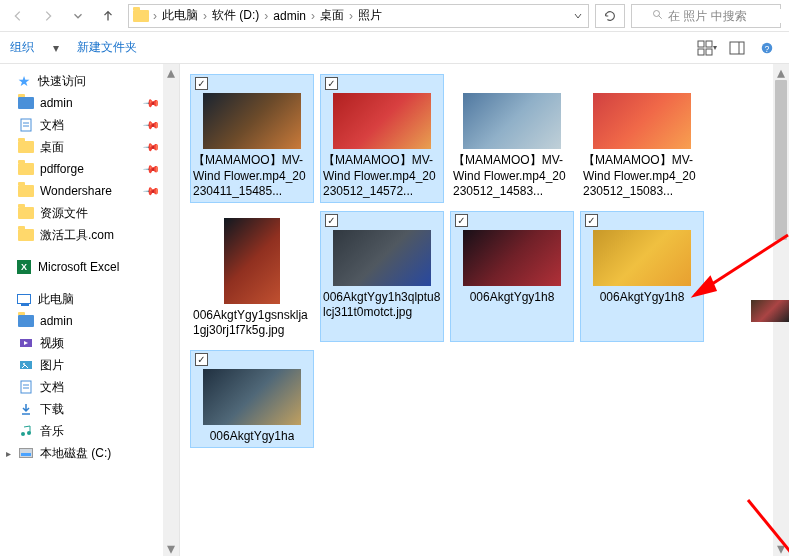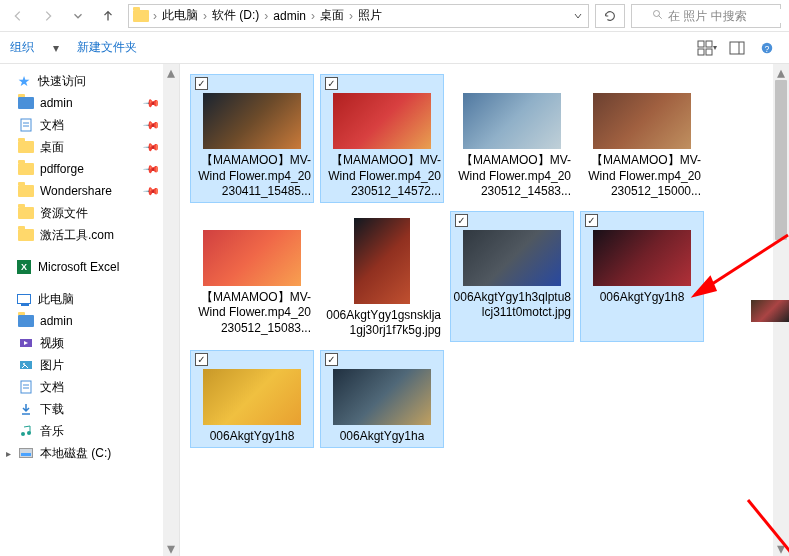--- a/index.html
+++ b/index.html
@@ -44,21 +44,21 @@
 .side-gap { height:10px; }
 
 .content { flex:1; position:relative; overflow:hidden; }
 .content-inner { padding:10px; display:flex; flex-wrap:wrap; gap:8px 6px; align-content:flex-start; }
 .thumb { width:124px; display:flex; flex-direction:column; align-items:center; border:1px solid transparent; padding:2px; position:relative; }
 .thumb.sel { background:#cce8ff; border:1px solid #99d1ff; }
 .thumb .chk { position:absolute; top:2px; left:4px; width:13px; height:13px; border:1px solid #555; background:#fff; display:flex; align-items:center; justify-content:center; font-size:10px; color:#333; }
 .thumb-img { width:98px; height:56px; margin-top:16px; display:flex; align-items:center; justify-content:center; overflow:hidden; }
 .thumb-img.tall { width:56px; height:86px; margin-top:4px; }
 .thumb-img.port { width:70px; height:86px; margin-top:4px; }
-.thumb-label { font-size:12px; color:#000; text-align:right; line-height:1.3; margin-top:4px; max-width:120px; word-break:break-all; max-height:64px; overflow:hidden; }
+.thumb-label { font-size:12px; color:#000; text-align:left; line-height:1.3; margin-top:4px; max-width:120px; word-break:break-all; max-height:64px; overflow:hidden; }
 
 .content-scroll { position:absolute; top:0; right:0; width:16px; height:100%; display:flex; flex-direction:column; background:#f0f0f0; }
 .content-scroll .arr { height:16px; display:flex; align-items:center; justify-content:center; color:#888; }
 .content-scroll .track { flex:1; position:relative; }
 .content-scroll .handle { position:absolute; left:2px; right:2px; top:0; height:160px; background:#c2c2c2; border-radius:1px; }
 
 
 .preview-peek { position:absolute; right:0; top:300px; width:38px; height:22px; background:linear-gradient(135deg,#432 0%, #a44 50%, #222 100%); }
 
 
@@ -321,24 +321,20 @@
         <div class="thumb sel">
           <div class="chk">✓</div>
           <div class="thumb-img" style="background:linear-gradient(135deg,#b02020 0%,#d84040 50%,#e8a050 100%);"></div>
           <div class="thumb-label">【MAMAMOO】MV- Wind Flower.mp4_20230512_14572...</div>
         </div>
         <div class="thumb">
           <div class="thumb-img" style="background:linear-gradient(135deg,#5078a0 0%,#90b0c8 50%,#c0d0d8 100%);"></div>
           <div class="thumb-label">【MAMAMOO】MV- Wind Flower.mp4_20230512_14583...</div>
         </div>
         <div class="thumb">
-          <div class="thumb-img" style="background:linear-gradient(135deg,#6b4030 0%,#a06040 50%,#c09060 100%);"></div>
-          <div class="thumb-label">【MAMAMOO】MV- Wind Flower.mp4_20230512_15000...</div>
-        </div>
-        <div class="thumb">
           <div class="thumb-img" style="background:linear-gradient(135deg,#d04040 0%,#f06848 50%,#f8a050 100%);"></div>
           <div class="thumb-label">【MAMAMOO】MV- Wind Flower.mp4_20230512_15083...</div>
         </div>
         <div class="thumb">
           <div class="thumb-img tall" style="background:linear-gradient(135deg,#101820 0%,#903020 50%,#c05030 100%);"></div>
           <div class="thumb-label">006AkgtYgy1gsnsklja1gj30rj1f7k5g.jpg</div>
         </div>
         <div class="thumb sel">
           <div class="chk">✓</div>
           <div class="thumb-img" style="background:linear-gradient(135deg,#303840 0%,#505860 50%,#2848a0 100%);"></div>

